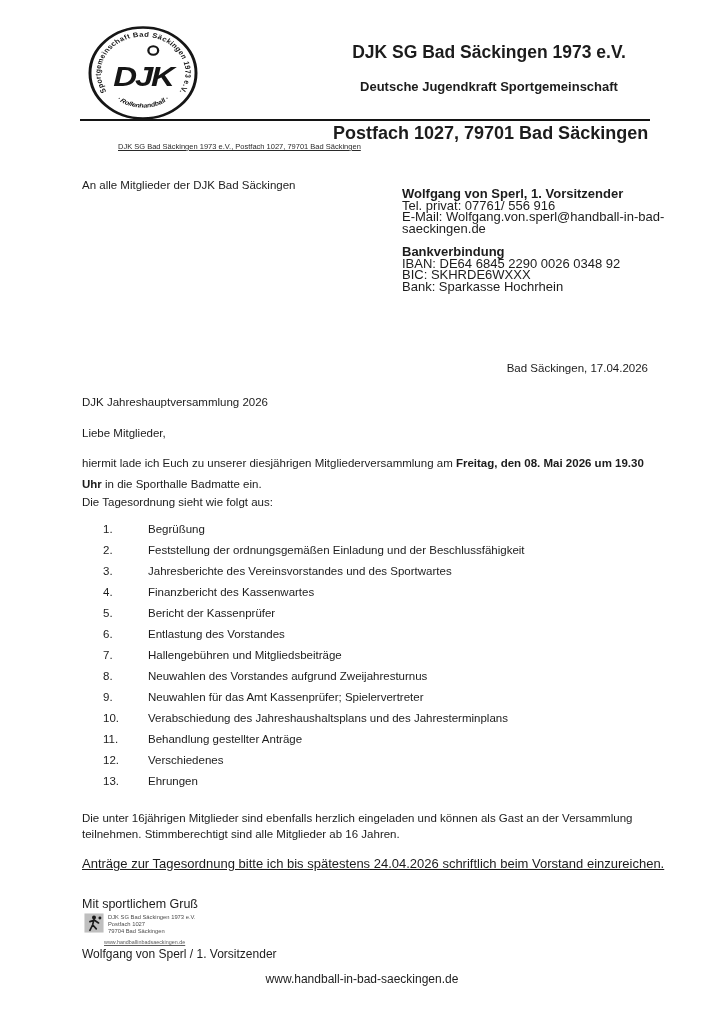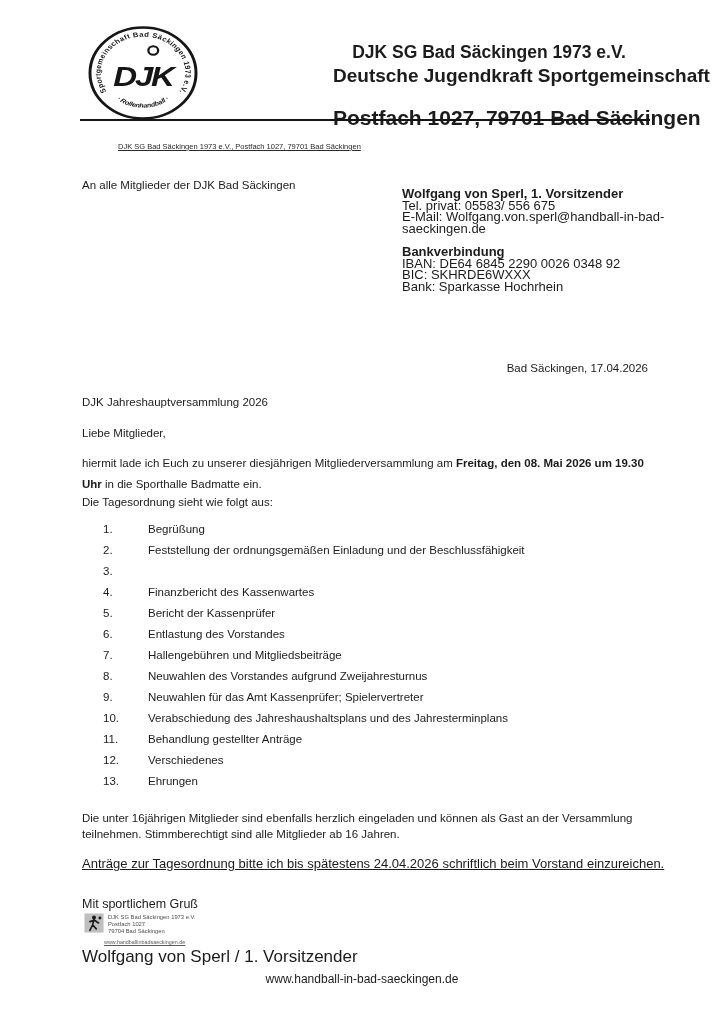--- a/index.html
+++ b/index.html
@@ -12,22 +12,22 @@
     font-family:"Liberation Sans", sans-serif;
     color:#1c1c1c;
     overflow:hidden;
   }
   .abs { position:absolute; }
 
   
   .logo { left:86px; top:24px; width:114px; height:98px; }
   .header-block { top:42px; right:79px; width:312px; text-align:center; }
   .org-name  { font-size:17.5px; font-weight:bold; white-space:nowrap; }
-  .org-sub   { font-size:19px;   font-weight:bold; margin-top:2px; white-space:nowrap; }
-  .po-box    { font-size:21px; font-weight:bold; margin-top:19px; white-space:nowrap; }
+  .org-sub   { font-size:13px;   font-weight:bold; margin-top:16px; white-space:nowrap; }
+  .po-box    { font-size:18px; font-weight:bold; margin-top:29px; white-space:nowrap; }
   .rule      { top:119px; left:80px; width:570px; height:2px; background:#141414; }
 
   .sender-line { top:142px; left:82px; font-size:7.5px; text-decoration:underline; color:#2a2a2a;padding-left:36px; }
   .recipient   { top:179px; left:82px; font-size:11.5px; }
 
   .contact { top:144px; left:402px; font-size:13px; line-height:11.7px;margin-top:44px; }
   .contact .bold { font-weight:bold; }
   .contact .gap  { height:11px; }
 
   .date-line  { top:362px; right:76px; font-size:11.5px; }
@@ -44,21 +44,21 @@
   .note-guests  { top:811px; left:82px; width:576px; font-size:11.5px; line-height:15.8px; }
   .note-motions { top:856px; left:82px; width:600px; font-size:13px;text-decoration:underline; }
 
   .closing   { top:897px; left:82px; font-size:12.5px; }
   .stamp     { top:913px; left:84px; }
   .stamp-row { display:flex; gap:4px; align-items:flex-start; }
   .stamp-icon { width:20px; height:20px; flex:0 0 20px; }
   .stamp-lines { font-size:5.8px; line-height:7px; color:#4d4d4d; padding-top:1px; white-space:nowrap; }
   .stamp-url { margin:4px 0 0 20px; font-size:5.4px; color:#5c5c5c; text-decoration:underline; white-space:nowrap; }
 
-  .signature { top:947px; left:82px; font-size:17px; }
+  .signature { top:947px; left:82px; font-size:12px; }
   .footer    { top:972px; left:0; width:724px; text-align:center; font-size:12px; }
 </style>
 </head>
 <body>
 
 <div class="page">
 
   <div class="abs logo">
     <svg viewBox="0 0 100 100" width="114" height="98" preserveAspectRatio="none">
       <circle cx="50" cy="50" r="46.5" fill="#ffffff" stroke="#161616" stroke-width="2.6"></circle>
@@ -83,21 +83,21 @@
     <div class="po-box">Postfach 1027, 79701 Bad Säckingen</div>
   </div>
 
   <div class="abs rule"></div>
 
   <div class="abs sender-line">DJK SG Bad Säckingen 1973 e.V., Postfach 1027, 79701 Bad Säckingen</div>
   <div class="abs recipient">An alle Mitglieder der DJK Bad Säckingen</div>
 
   <div class="abs contact">
     <div class="bold">Wolfgang von Sperl, 1. Vorsitzender</div>
-    <div>Tel. privat: 05583/ 556 675</div>
+    <div>Tel. privat: 07761/ 556 916</div>
     <div>E-Mail: Wolfgang.von.sperl@handball-in-bad-saeckingen.de</div>
     <div class="gap"></div>
     <div class="bold">Bankverbindung</div>
     <div>IBAN: DE64 6845 2290 0026 0348 92</div>
     <div>BIC: SKHRDE6WXXX</div>
     <div>Bank: Sparkasse Hochrhein</div>
   </div>
 
   <div class="abs date-line">Bad Säckingen, 17.04.2026</div>
   <div class="abs subject">DJK Jahreshauptversammlung 2026</div>
@@ -111,20 +111,21 @@
     <div class="agenda-item">
         <span class="num">1.</span>
         <span class="txt">Begrüßung</span>
       </div>
     <div class="agenda-item">
         <span class="num">2.</span>
         <span class="txt">Feststellung der ordnungsgemäßen Einladung und der Beschlussfähigkeit</span>
       </div>
     <div class="agenda-item">
         <span class="num">3.</span>
+        <span class="txt">Jahresberichte des Vereinsvorstandes und des Sportwartes</span>
       </div>
     <div class="agenda-item">
         <span class="num">4.</span>
         <span class="txt">Finanzbericht des Kassenwartes</span>
       </div>
     <div class="agenda-item">
         <span class="num">5.</span>
         <span class="txt">Bericht der Kassenprüfer</span>
       </div>
     <div class="agenda-item">

